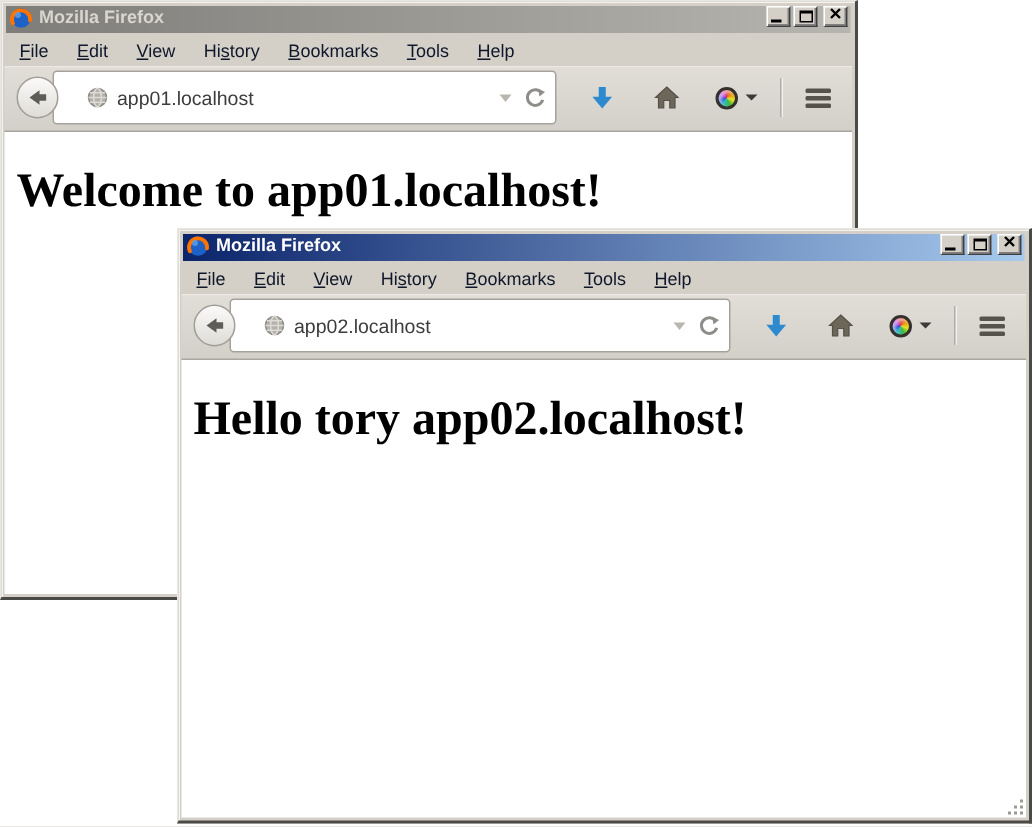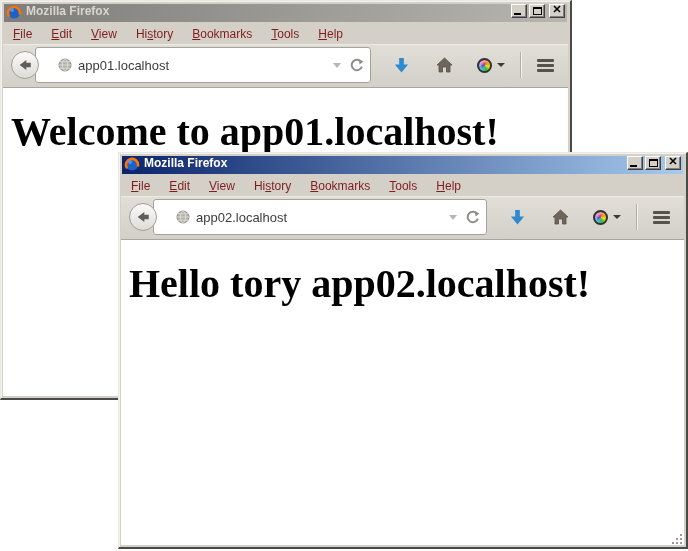--- a/index.html
+++ b/index.html
@@ -54,21 +54,21 @@
   .wbtn.close { margin-left:2px; }
   .glyph-min { display:block; width:7px; height:2px; background:#000; margin:0 0 2px -3px; }
   .glyph-max { display:block; width:9px; height:8px; border:1px solid #000; border-top:2px solid #000; margin-bottom:2px; }
   .glyph-close { display:block; margin-bottom:1px; }
 
   
   .menubar {
     flex:0 0 21px; display:flex; align-items:center;
     padding:0 10px; gap:19px;
     background:#d4d0c8;
-    font-size:12px; color:#7f1d1d;
+    font-size:12px; color:#0f172a;
   }
   .menuitem { white-space:nowrap; cursor:default; }
   .menuitem u { text-decoration:underline; }
 
   
   .navbar {
     flex:0 0 38px; display:flex; align-items:center;
     padding:2px 12px 4px 8px;
     background:linear-gradient(#e1ded8,#d3d0c9);
     border-top:1px solid #eceae5;
@@ -133,21 +133,21 @@
     margin-left:15px; margin-right:2px;
   }
   .burger i { display:block; width:17px; height:3px; background:#56534c; border-radius:1px; }
 
   
   .content {
     flex:1 1 auto; background:#ffffff; overflow:hidden; position:relative;
   }
   .content h1 {
     font-family:"Liberation Serif", serif;
-    font-size:40px; font-weight:bold; color:#000;
+    font-size:32px; font-weight:bold; color:#000;
     margin:20px 8px 0 8px; white-space:nowrap;
   }
   .grip { position:absolute; right:1px; bottom:1px; width:13px; height:13px; }
 </style>
 </head>
 <body>
 
 <div class="window inactive" id="win1">
   <div class="titlebar">
     <span class="fx-icon">

